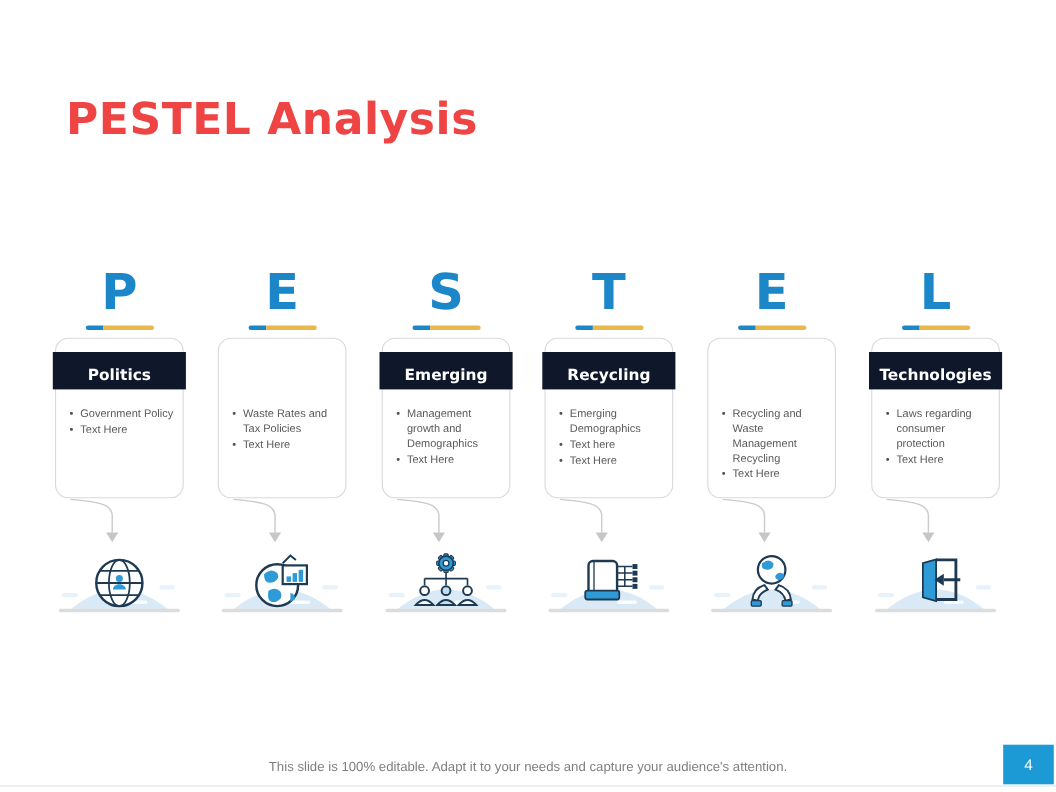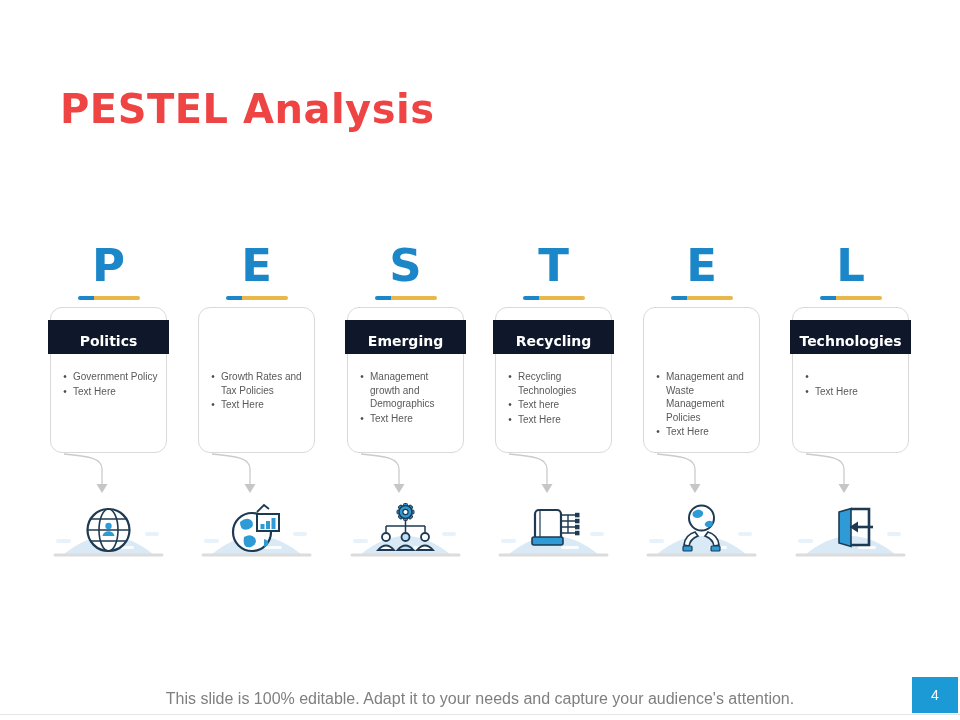--- a/index.html
+++ b/index.html
@@ -18,21 +18,21 @@
   .card-header{position:absolute;top:12px;left:-3px;right:-3px;height:34px;background:#0f172a;
         color:#fff;font-family:"DejaVu Sans",sans-serif;font-weight:bold;font-size:14px;
         text-align:center;line-height:42px;}
   .bullets{margin:62px 0 0 0;padding:0 8px 0 6px;list-style:none;}
   .bullets li{display:flex;margin-bottom:1px;}
   .bullets .dot{width:16px;flex:0 0 16px;font-size:10px;color:#4d4d4d;line-height:13.5px;text-align:center;}
   .bullets .btxt{flex:1;font-size:10px;line-height:13.5px;color:#595959;}
   .tail{display:block;margin-top:0;}
   .icon-area{display:block;}
   .footer{position:absolute;left:0;right:0;top:690px;text-align:center;
-          font-size:16px;color:#7F7F7F;}
+          font-size:12px;color:#7F7F7F;}
   .page-box{position:absolute;left:912px;top:677px;width:46px;height:36px;background:#1C9AD6;
           color:#fff;font-size:14px;text-align:center;line-height:36px;}
   .bottom-line{position:absolute;left:0;right:0;top:714px;height:1px;background:#E4E4E4;}
 </style>
 </head>
 <body>
 
 <div id="slide">
   <div class="title">PESTEL Analysis</div>
 
@@ -78,21 +78,21 @@
   <div class="col" style="left:198px">
     <div class="big-letter">E</div>
     <div class="underline">
         <span class="u-blue"></span>
         <span class="u-yellow"></span>
       </div>
     <div class="card">
       <ul class="bullets">
         <li>
             <span class="dot">•</span>
-            <span class="btxt">Growth Rates and Tax Policies</span>
+            <span class="btxt">Waste Rates and Tax Policies</span>
           </li>
         <li>
             <span class="dot">•</span>
             <span class="btxt">Text Here</span>
           </li>
       </ul>
     </div>
     <svg class="tail" width="117" height="46" viewBox="0 0 117 46">
       <path d="M14,1 C38,3 52,5 52,16 L52,31" fill="none" stroke="#CBCBCB" stroke-width="1.3"></path>
       <polygon points="46.5,31 57.5,31 52,40" fill="#C6C6C6"></polygon>
@@ -168,21 +168,21 @@
     <div class="big-letter">T</div>
     <div class="underline">
         <span class="u-blue"></span>
         <span class="u-yellow"></span>
       </div>
     <div class="card">
       <div class="card-header">Recycling</div>
       <ul class="bullets">
         <li>
             <span class="dot">•</span>
-            <span class="btxt">Recycling Technologies</span>
+            <span class="btxt">Emerging Demographics</span>
           </li>
         <li>
             <span class="dot">•</span>
             <span class="btxt">Text here</span>
           </li>
         <li>
             <span class="dot">•</span>
             <span class="btxt">Text Here</span>
           </li>
       </ul>
@@ -214,21 +214,21 @@
   <div class="col" style="left:643px">
     <div class="big-letter">E</div>
     <div class="underline">
         <span class="u-blue"></span>
         <span class="u-yellow"></span>
       </div>
     <div class="card">
       <ul class="bullets">
         <li>
             <span class="dot">•</span>
-            <span class="btxt">Management and Waste Management Policies</span>
+            <span class="btxt">Recycling and Waste Management Recycling</span>
           </li>
         <li>
             <span class="dot">•</span>
             <span class="btxt">Text Here</span>
           </li>
       </ul>
     </div>
     <svg class="tail" width="117" height="46" viewBox="0 0 117 46">
       <path d="M14,1 C38,3 52,5 52,16 L52,31" fill="none" stroke="#CBCBCB" stroke-width="1.3"></path>
       <polygon points="46.5,31 57.5,31 52,40" fill="#C6C6C6"></polygon>
@@ -253,20 +253,21 @@
     <div class="big-letter">L</div>
     <div class="underline">
         <span class="u-blue"></span>
         <span class="u-yellow"></span>
       </div>
     <div class="card">
       <div class="card-header">Technologies</div>
       <ul class="bullets">
         <li>
             <span class="dot">•</span>
+            <span class="btxt">Laws regarding consumer protection</span>
           </li>
         <li>
             <span class="dot">•</span>
             <span class="btxt">Text Here</span>
           </li>
       </ul>
     </div>
     <svg class="tail" width="117" height="46" viewBox="0 0 117 46">
       <path d="M14,1 C38,3 52,5 52,16 L52,31" fill="none" stroke="#CBCBCB" stroke-width="1.3"></path>
       <polygon points="46.5,31 57.5,31 52,40" fill="#C6C6C6"></polygon>

